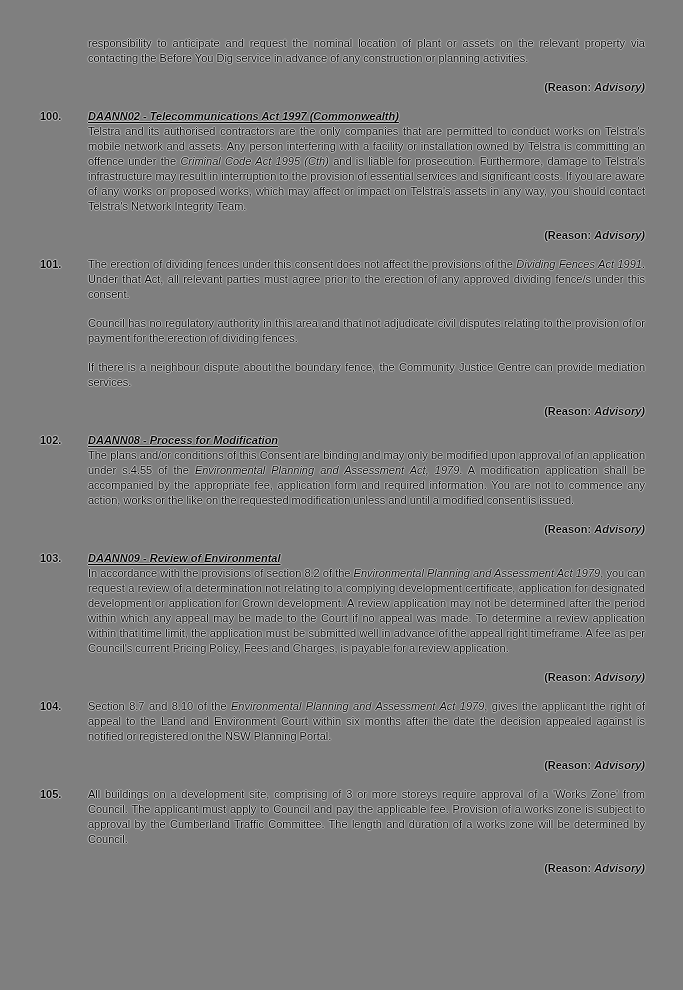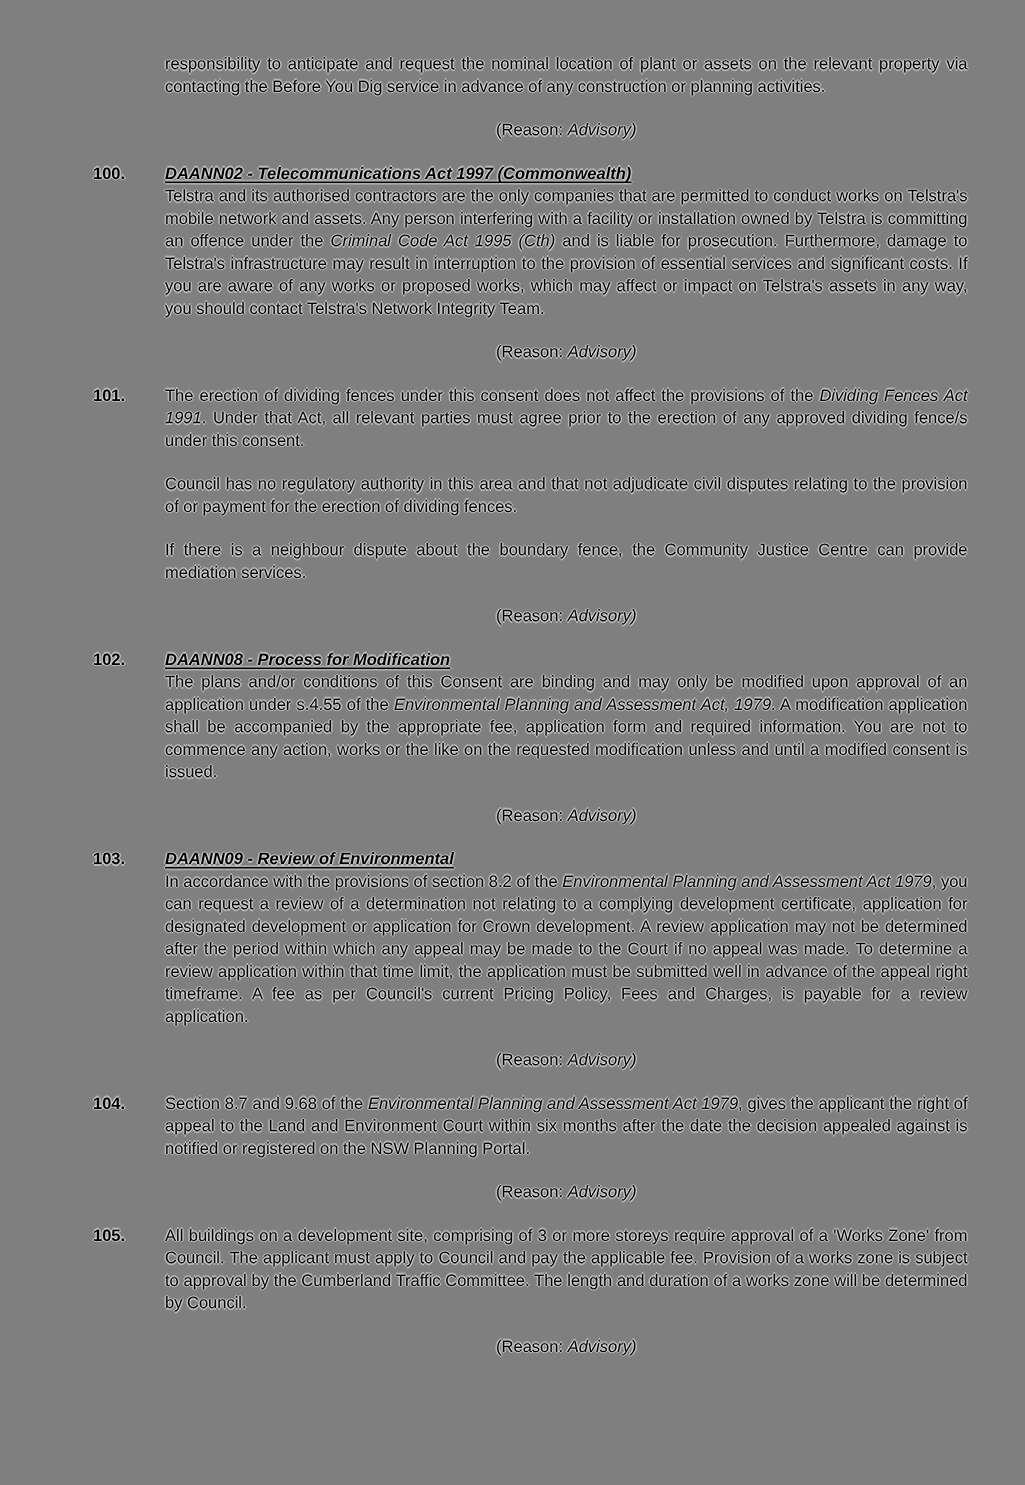--- a/index.html
+++ b/index.html
@@ -9,21 +9,21 @@
   body {
     width: 683px;
     height: 990px;
     overflow: hidden;
     font-family: "Liberation Sans", "DejaVu Sans", sans-serif;
   }
   .page {
     box-sizing: border-box;
     width: 683px;
     height: 990px;
-    padding: 36px 38px 20px 62px;
+    padding: 36px 38px 20px 40px;
     color: #000000;
     font-size: 11px;
     line-height: 15px;
   }
   .section-row {
     display: grid;
     grid-template-columns: 48px 1fr;
     align-items: start;
   }
   .num {
@@ -39,21 +39,22 @@
     text-underline-offset: 2px;
     margin: 0;
     font-style: italic;
   }
   .para {
     margin: 0 0 14px 0;
     text-align: justify;
   }
   .reason {
     margin: 0 0 14px 0;
-    text-align: center;
+    text-align: right;
+    font-weight: bold;
   }
   .it {
     font-style: italic;
   }
   
   .halo {
     text-shadow:
       1px 0 0 rgba(255,255,255,0.45),
 
 
@@ -103,21 +104,21 @@
         <div class="num">103.</div>
         <div class="sec-body">
           <div class="heading">DAANN09 - Review of Environmental</div>
           <p class="para"><span>In accordance with the provisions of section 8.2 of the </span><span class="it">Environmental Planning and Assessment Act 1979</span><span>, you can request a review of a determination not relating to a complying development certificate, application for designated development or application for Crown development.  A review application may not be determined after the period within which any appeal may be made to the Court if no appeal was made. To determine a review application within that time limit, the application must be submitted well in advance of the appeal right timeframe.  A fee as per Council's current Pricing Policy, Fees and Charges, is payable for a review application.</span></p>
           <p class="reason"><span>(Reason: </span><span class="it">Advisory)</span></p>
         </div>
       </div>
       <div class="section-row">
         <div class="num">104.</div>
         <div class="sec-body">
-          <p class="para"><span>Section 8.7 and 9.68 of the </span><span class="it">Environmental Planning and Assessment Act 1979</span><span>, gives the applicant the right of appeal to the Land and Environment Court within six months after the date the decision appealed against is notified or registered on the NSW Planning Portal.</span></p>
+          <p class="para"><span>Section 8.7 and 8.10 of the </span><span class="it">Environmental Planning and Assessment Act 1979</span><span>, gives the applicant the right of appeal to the Land and Environment Court within six months after the date the decision appealed against is notified or registered on the NSW Planning Portal.</span></p>
           <p class="reason"><span>(Reason: </span><span class="it">Advisory)</span></p>
         </div>
       </div>
       <div class="section-row">
         <div class="num">105.</div>
         <div class="sec-body">
           <p class="para"><span>All buildings on a development site, comprising of 3 or more storeys require approval of a 'Works Zone' from Council.  The applicant must apply to Council and pay the applicable fee. Provision of a works zone is subject to approval by the Cumberland Traffic Committee. The length and duration of a works zone will be determined by Council.</span></p>
           <p class="reason"><span>(Reason: </span><span class="it">Advisory)</span></p>
         </div>
       </div>

